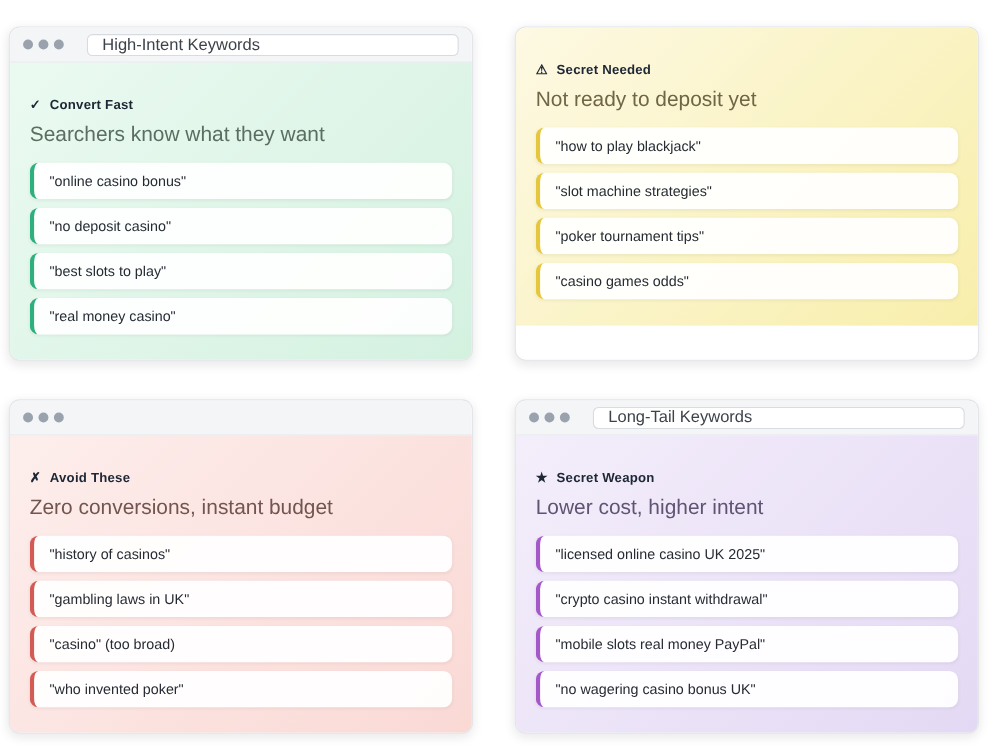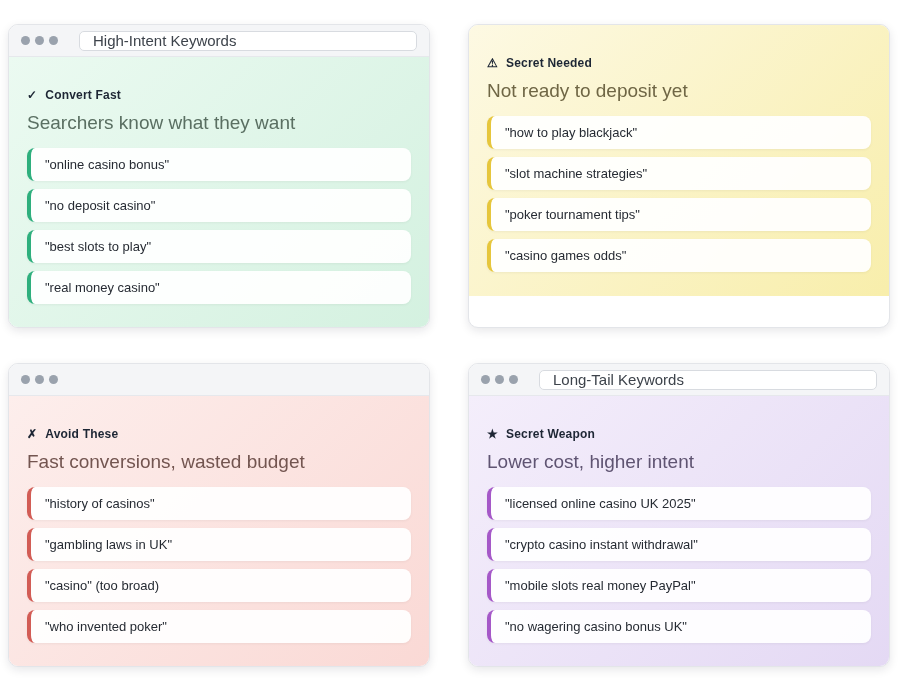--- a/index.html
+++ b/index.html
@@ -144,21 +144,21 @@
   <div class="window" style="--accent: #d25c55; --from: #fdeeec; --to: #fad9d5; --sub: #735550;">
     <div class="chrome">
       <div class="dots">
         <span class="dot"></span>
         <span class="dot"></span>
         <span class="dot"></span>
       </div>
     </div>
     <div class="body">
       <h2 class="heading"><span class="h-icon">✗</span><span>Avoid These</span></h2>
-      <p class="sub">Fast conversions, wasted budget</p>
+      <p class="sub">Zero conversions, instant budget</p>
       <div class="kw-list">
           <div class="kw">"history of casinos"</div>
           <div class="kw">"gambling laws in UK"</div>
           <div class="kw">"casino" (too broad)</div>
           <div class="kw">"who invented poker"</div>
         </div>
     </div>
   </div>
 
   <div class="window" style="--accent: #a558c8; --from: #f4eefb; --to: #e4d9f4; --sub: #5f5472;">

